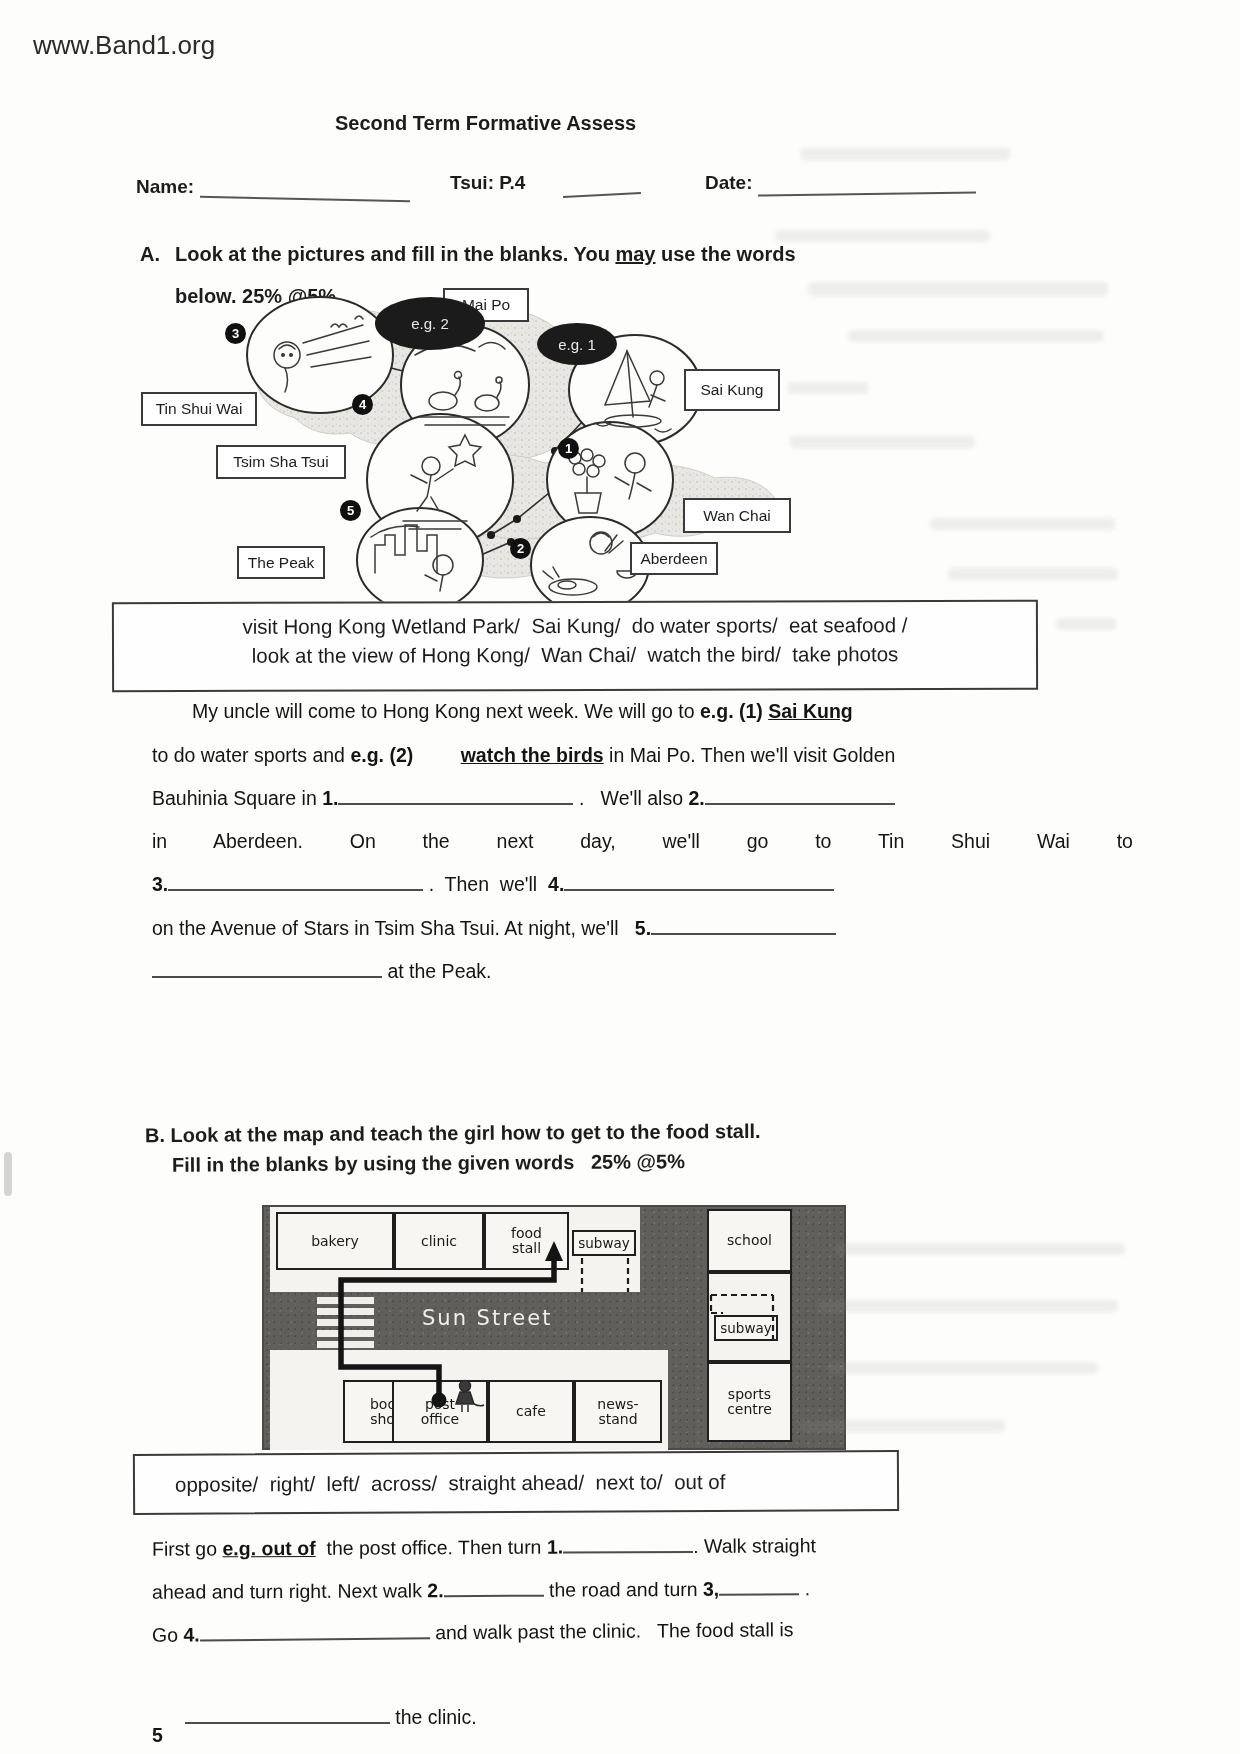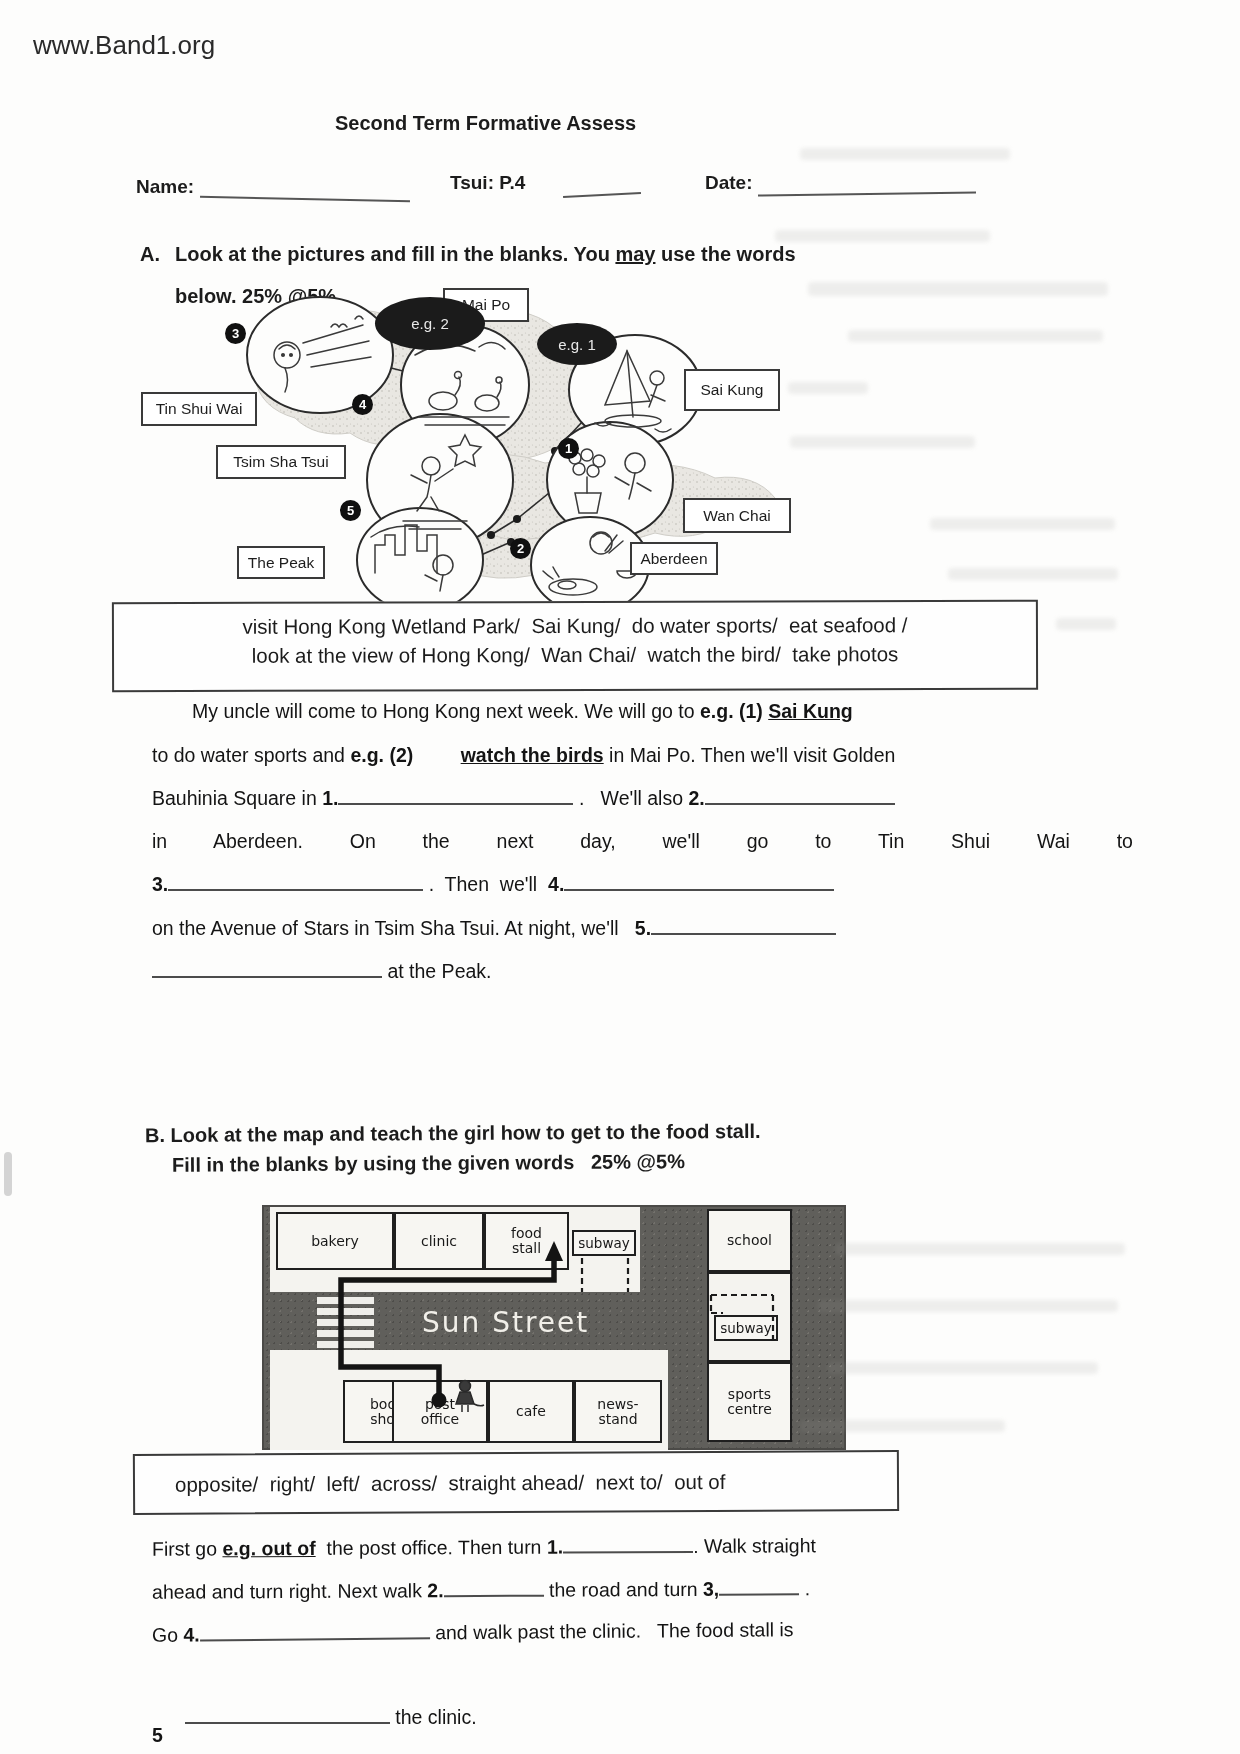--- a/index.html
+++ b/index.html
@@ -23,21 +23,21 @@
   .smap{position:absolute;left:262px;top:1205px;width:584px;height:245px;
         background-color:#605f5b;
         background-image:radial-gradient(#4d4c49 1px,transparent 1px),radial-gradient(#73716c 1px,transparent 1px);
         background-size:7px 7px,11px 11px;border:2px solid #4b4a47;box-sizing:border-box;}
   .wregion{position:absolute;background:#f4f3ef;}
   .bld{position:absolute;background:#f7f6f2;border:2px solid #1f1f1f;display:flex;flex-direction:column;
        align-items:center;justify-content:center;font-family:"DejaVu Sans",sans-serif;font-size:14px;
        line-height:15px;color:#181818;text-align:center;box-sizing:border-box;}
   .subwaybox{position:absolute;background:#f7f6f2;border:2px solid #1f1f1f;display:flex;align-items:center;
        justify-content:center;font-family:"DejaVu Sans",sans-serif;font-size:13.5px;color:#181818;box-sizing:border-box;}
-  .streetname{position:absolute;color:#f1efe9;font-family:"DejaVu Sans",sans-serif;font-size:28px;letter-spacing:2px;}
+  .streetname{position:absolute;color:#f1efe9;font-family:"DejaVu Sans",sans-serif;font-size:21px;letter-spacing:2px;}
   .sm{position:absolute;background:#989894;opacity:.15;filter:blur(2px);border-radius:4px;height:12px;}
 </style>
 </head>
 <body>
 
 <div class="page">
 
   <div class="abs" style="left:33px;top:30px;font-size:26px;color:#2a2a2a;">www.Band1.org</div>
 
   <div class="abs b" style="left:335px;top:112px;font-size:20px;">Second Term  Formative Assess</div>

